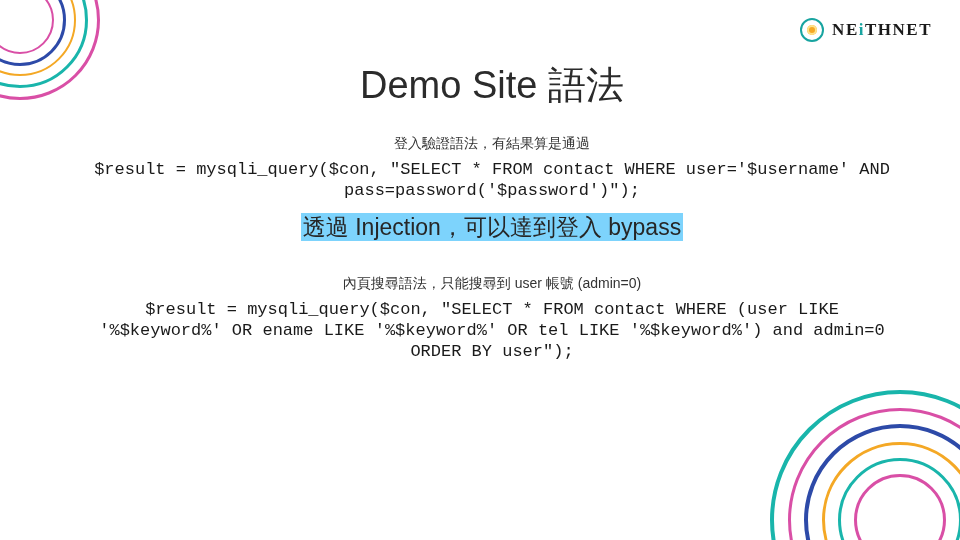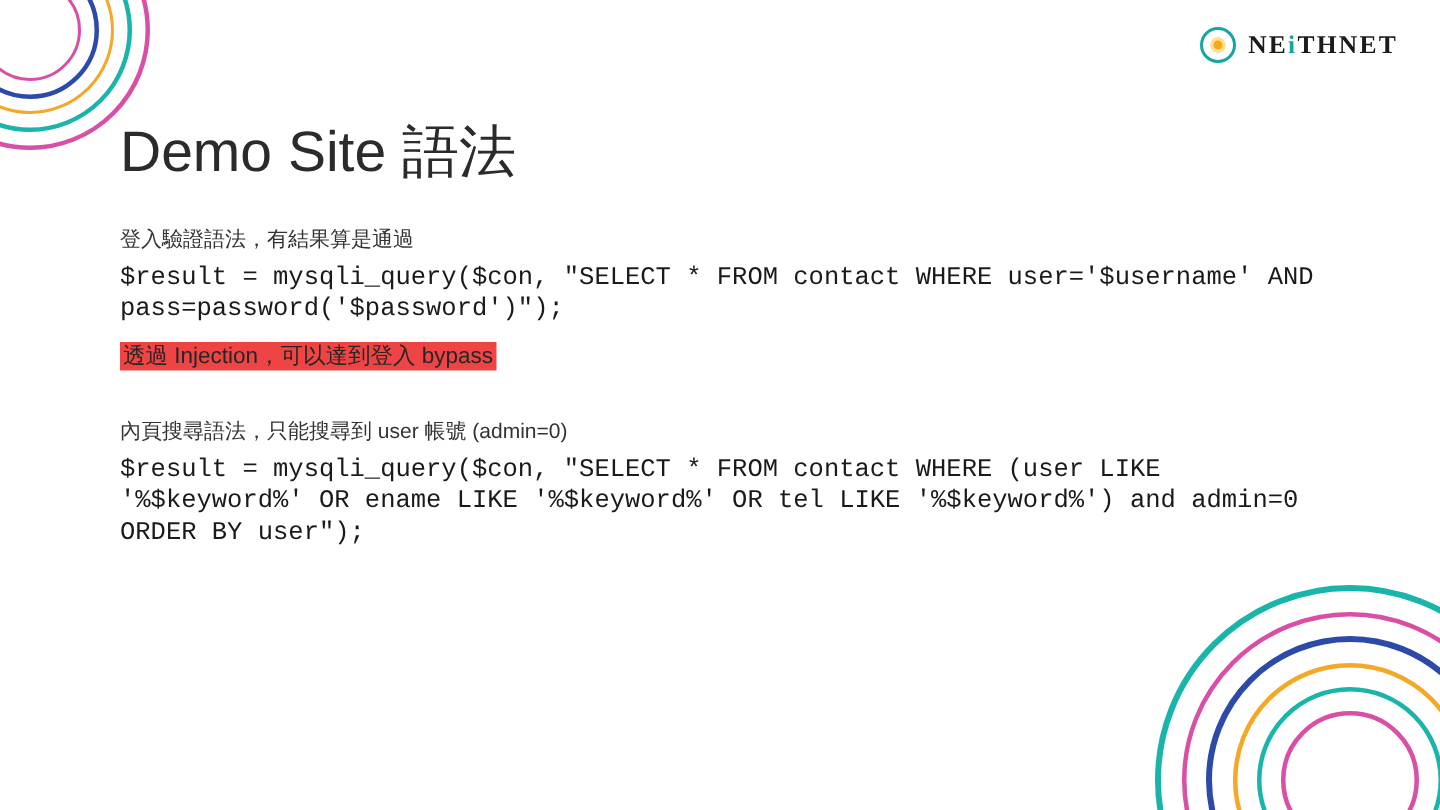--- a/index.html
+++ b/index.html
@@ -44,21 +44,21 @@
   .logo .text {
     font-weight: 700;
     letter-spacing: 1.5px;
     font-size: 17px;
     color: #1a1a1a;
     font-family: Liberation Serif, serif;
   }
   .logo .text .hi { color: #18a4a0; }
   .slide {
     position: absolute;
-    top: 76px; left: 80px; right: 56px;
+    top: 60px; left: 80px; right: 56px; text-align: center;
   }
   .title {
     font-size: 38px;
     color: #2b2b2b;
     font-weight: 400;
     margin-bottom: 24px;
   }
   .sub {
     font-size: 14px;
     color: #333333;
@@ -69,23 +69,23 @@
     font-family: Consolas, "Courier New", monospace;
     font-size: 17px;
     color: #1a1a1a;
     white-space: pre-wrap;
     word-break: break-word;
     line-height: 1.25;
     margin-bottom: 10px;
   }
   .hl {
     display: inline;
-    font-size: 15px;
+    font-size: 23px;
     color: #262626;
-    background: #ef4444;
+    background: #7dd3fc;
     padding: 1px 2px;
   }
   .gap { height: 26px; }
 </style>
 </head>
 <body>
 
 <div class="deco-tl">
   <div class="ring" style="top:0;left:0;width:160px;height:160px;border-width:3px;border-color:#d94fa6;"></div>
   <div class="ring" style="top:12px;left:12px;width:136px;height:136px;border-width:3px;border-color:#19b5ab;"></div>

